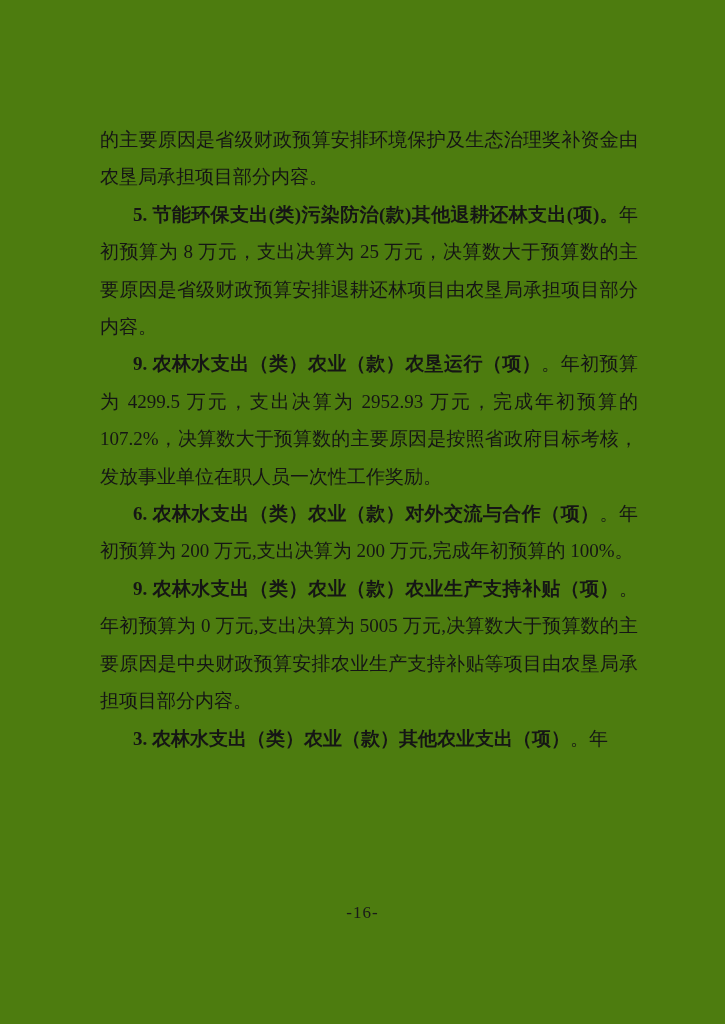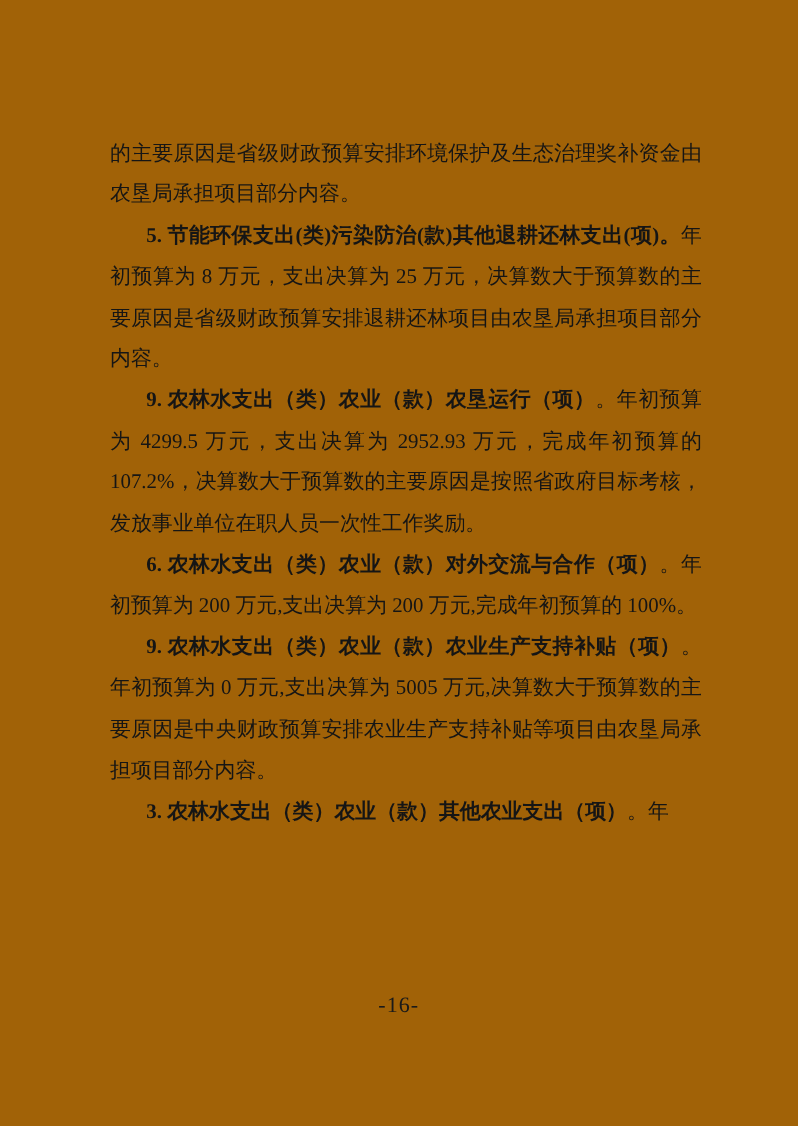--- a/index.html
+++ b/index.html
@@ -2,21 +2,21 @@
 <html><head>
 <meta charset="utf-8">
 <style>
   * { margin: 0; padding: 0; box-sizing: border-box; }
   html, body { background: #e8e8e8; }
   .page {
     position: relative;
     width: 725px;
     height: 1024px;
     margin: 0 auto;
-    background: #a16207;
+    background: #4d7c0f;
     overflow: hidden;
     font-family: "Liberation Serif", "DejaVu Serif", serif;
     color: #151515;
   }
   .content {
     position: absolute;
     left: 100px;
     top: 121px;
     width: 538px;
     font-size: 19px;
@@ -29,21 +29,21 @@
   .lead {
     font-weight: 700;
     font-family: Liberation Serif, serif;
   }
   .footer {
     position: absolute;
     top: 903px;
     left: 0;
     width: 100%;
     text-align: center;
-    font-size: 20px;
+    font-size: 17px;
     letter-spacing: 1px;
     color: #1a1a1a;
   }
 </style>
 </head>
 <body>
 
 <div class="page">
   <div class="content">
 

